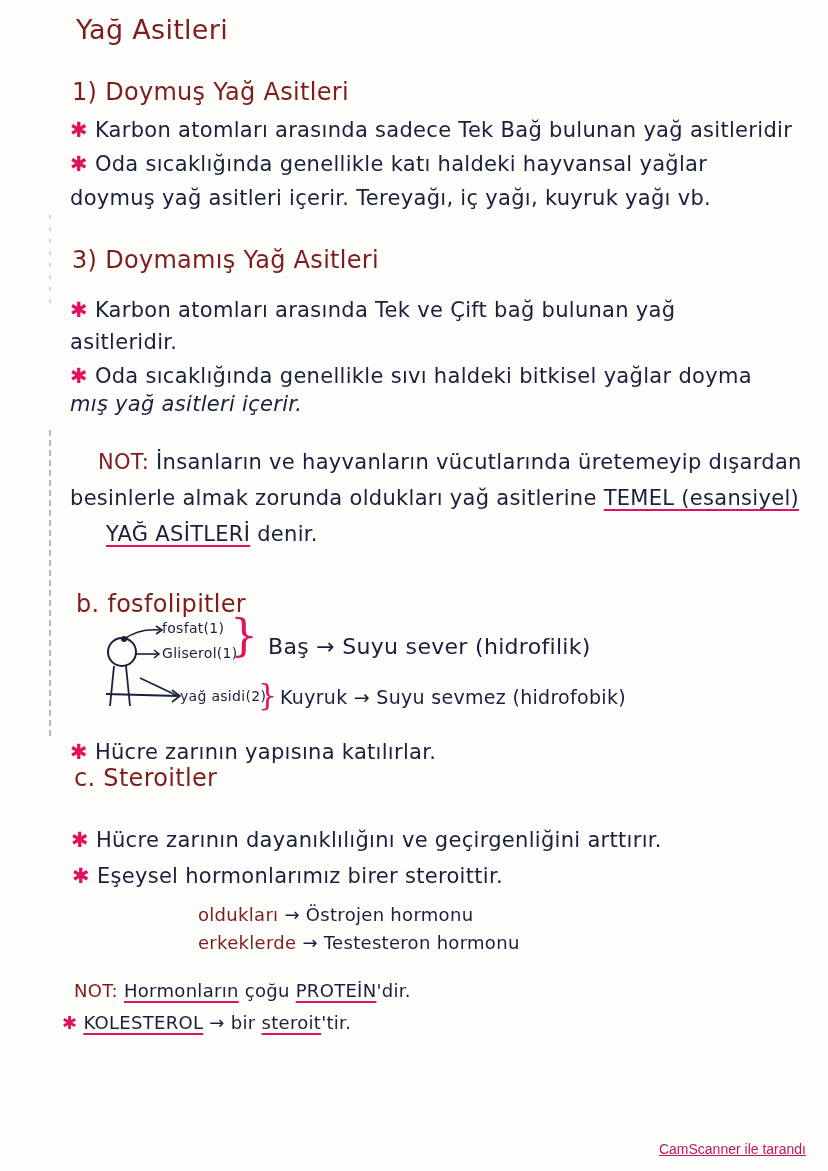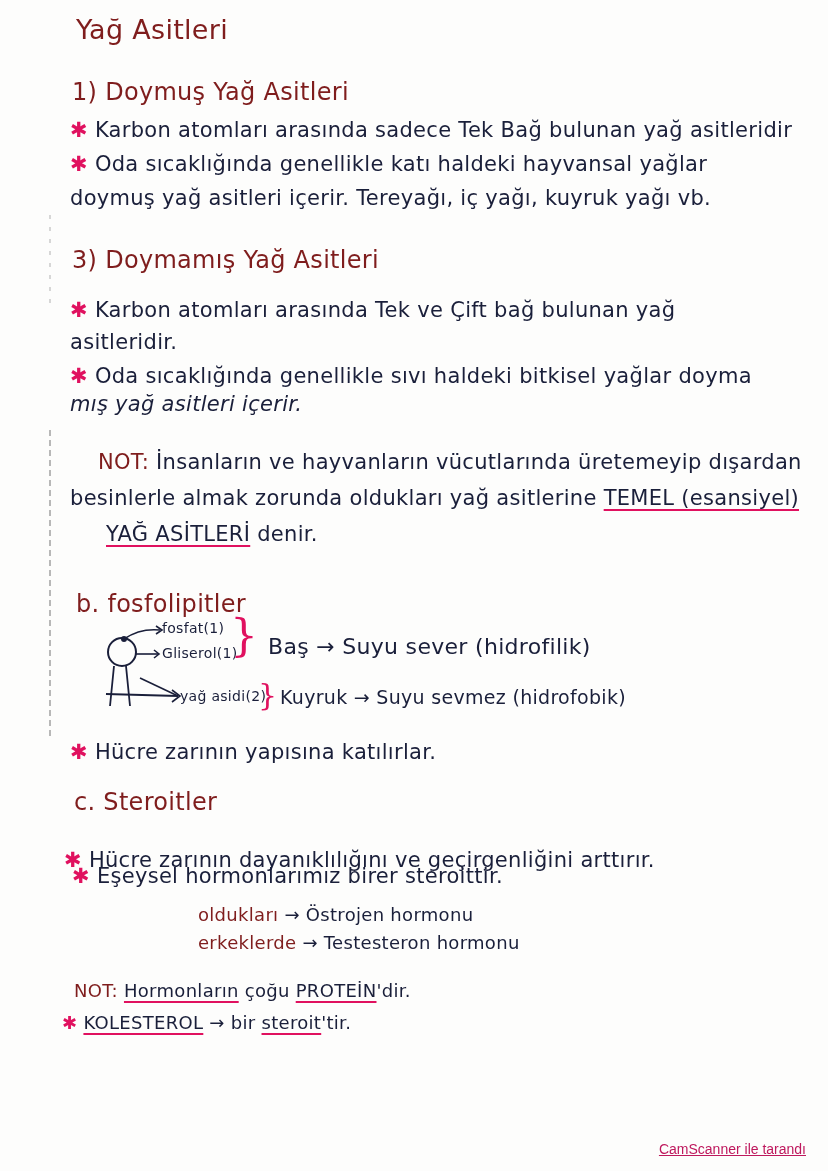--- a/index.html
+++ b/index.html
@@ -84,22 +84,22 @@
 <div class="line" style="left:268px;top:634px;font-size:22px;">Baş → Suyu sever (hidrofilik)</div>
 <div class="line small" style="left:180px;top:688px;">yağ asidi(2)</div>
 <div class="brace" style="left:258px;top:680px;font-size:30px;">}</div>
 <div class="line" style="left:280px;top:686px;font-size:19px;">Kuyruk → Suyu sevmez (hidrofobik)</div>
 
 <div class="line" style="left:70px;top:740px;">
   <span class="star">✱</span>
   <span>Hücre zarının yapısına katılırlar.</span>
 </div>
 
-<div class="line pink h" style="left:74px;top:788px;">c. Steroitler</div>
-<div class="line" style="left:64px;top:828px;margin-top:20px;">
+<div class="line pink h" style="left:74px;top:764px;">c. Steroitler</div>
+<div class="line" style="left:71px;top:828px;">
   <span class="star">✱</span>
   <span>Hücre zarının dayanıklılığını ve geçirgenliğini arttırır.</span>
 </div>
 <div class="line" style="left:72px;top:864px;">
   <span class="star">✱</span>
   <span>Eşeysel hormonlarımız birer steroittir.</span>
 </div>
 <div class="line" style="left:198px;top:904px;font-size:18px;">
   <span class="pink">oldukları</span>
   <span>→ Östrojen hormonu</span>

